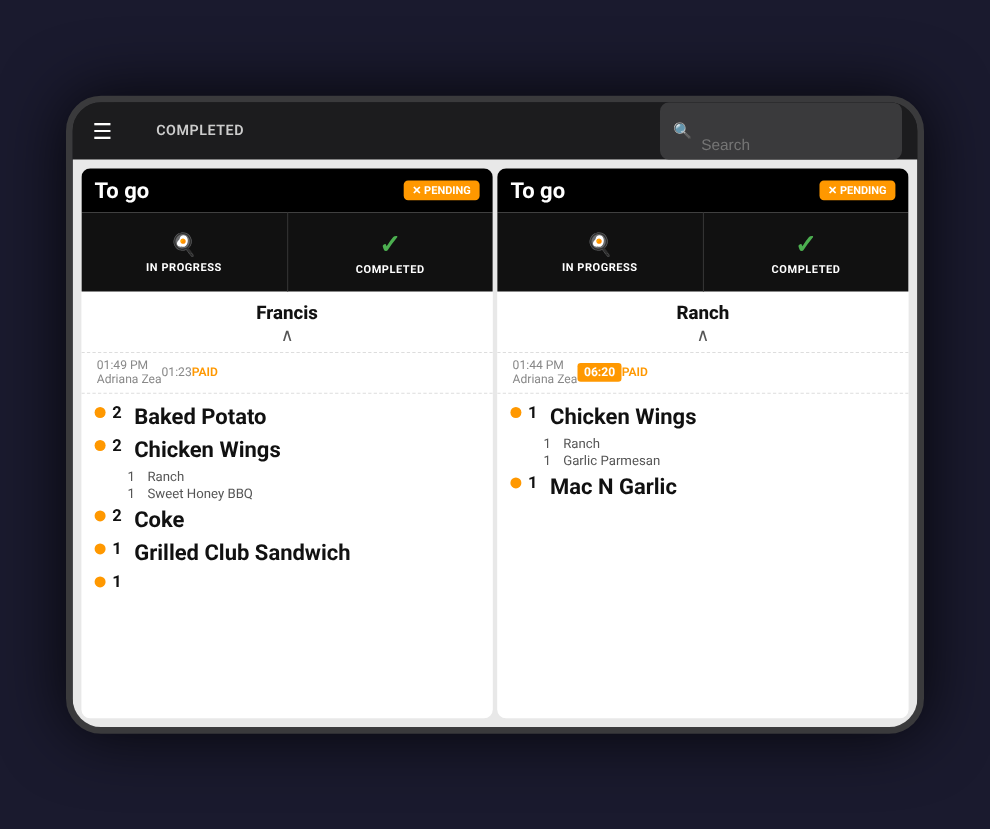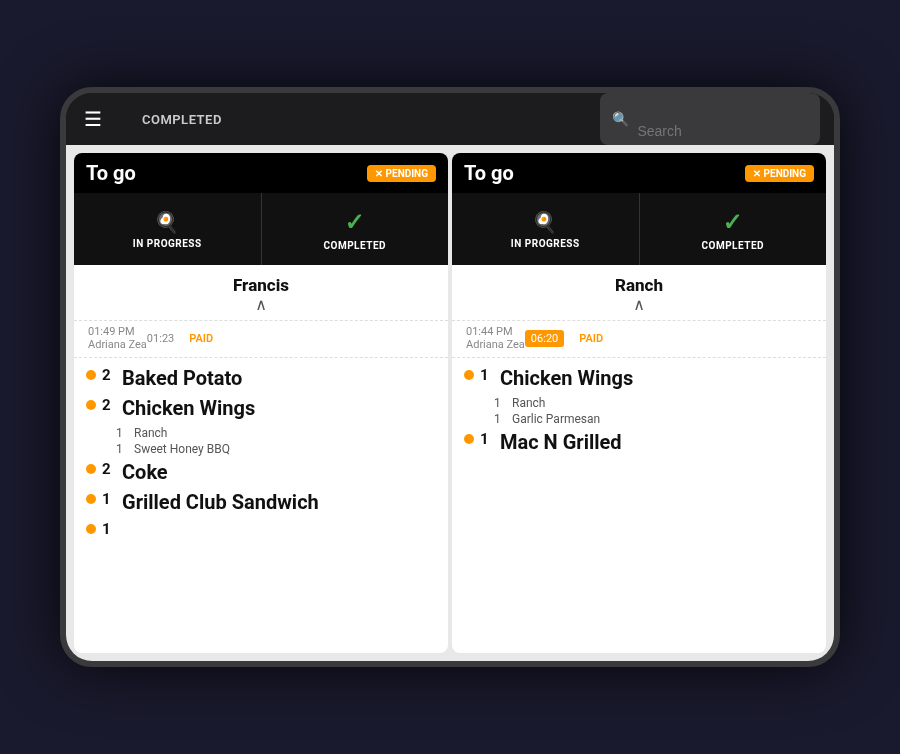--- a/index.html
+++ b/index.html
@@ -215,28 +215,28 @@
     }
 
     .order-time {
       font-size: 11px;
       color: #888;
     }
 
     .order-right {
       display: flex;
       align-items: center;
-      gap: 15px;
+      gap: 0;
     }
 
     .order-duration {
       background: #FF9800;
       color: #fff;
       font-size: 11px;
-      font-weight: 400;
+      font-weight: 700;
       padding: 2px 6px;
       border-radius: 3px;
     }
 
     .paid-label {
       font-size: 11px;
       color: #FF9800;
       font-weight: 600;
     }
 
@@ -445,19 +445,19 @@
           </div>
           <div class="sub-item-row">
             <span class="sub-qty">1</span>
             <span>Garlic Parmesan</span>
           </div>
         </div>
 
         <div class="order-item-row">
           <div class="dot"></div>
           <span class="item-qty">1</span>
-          <span class="item-name">Mac N Grilled</span>
+          <span class="item-name">Mac N Garlic</span>
         </div>
       </div>
     </div>
 
   </div>
 </div>
 
 </body></html>

